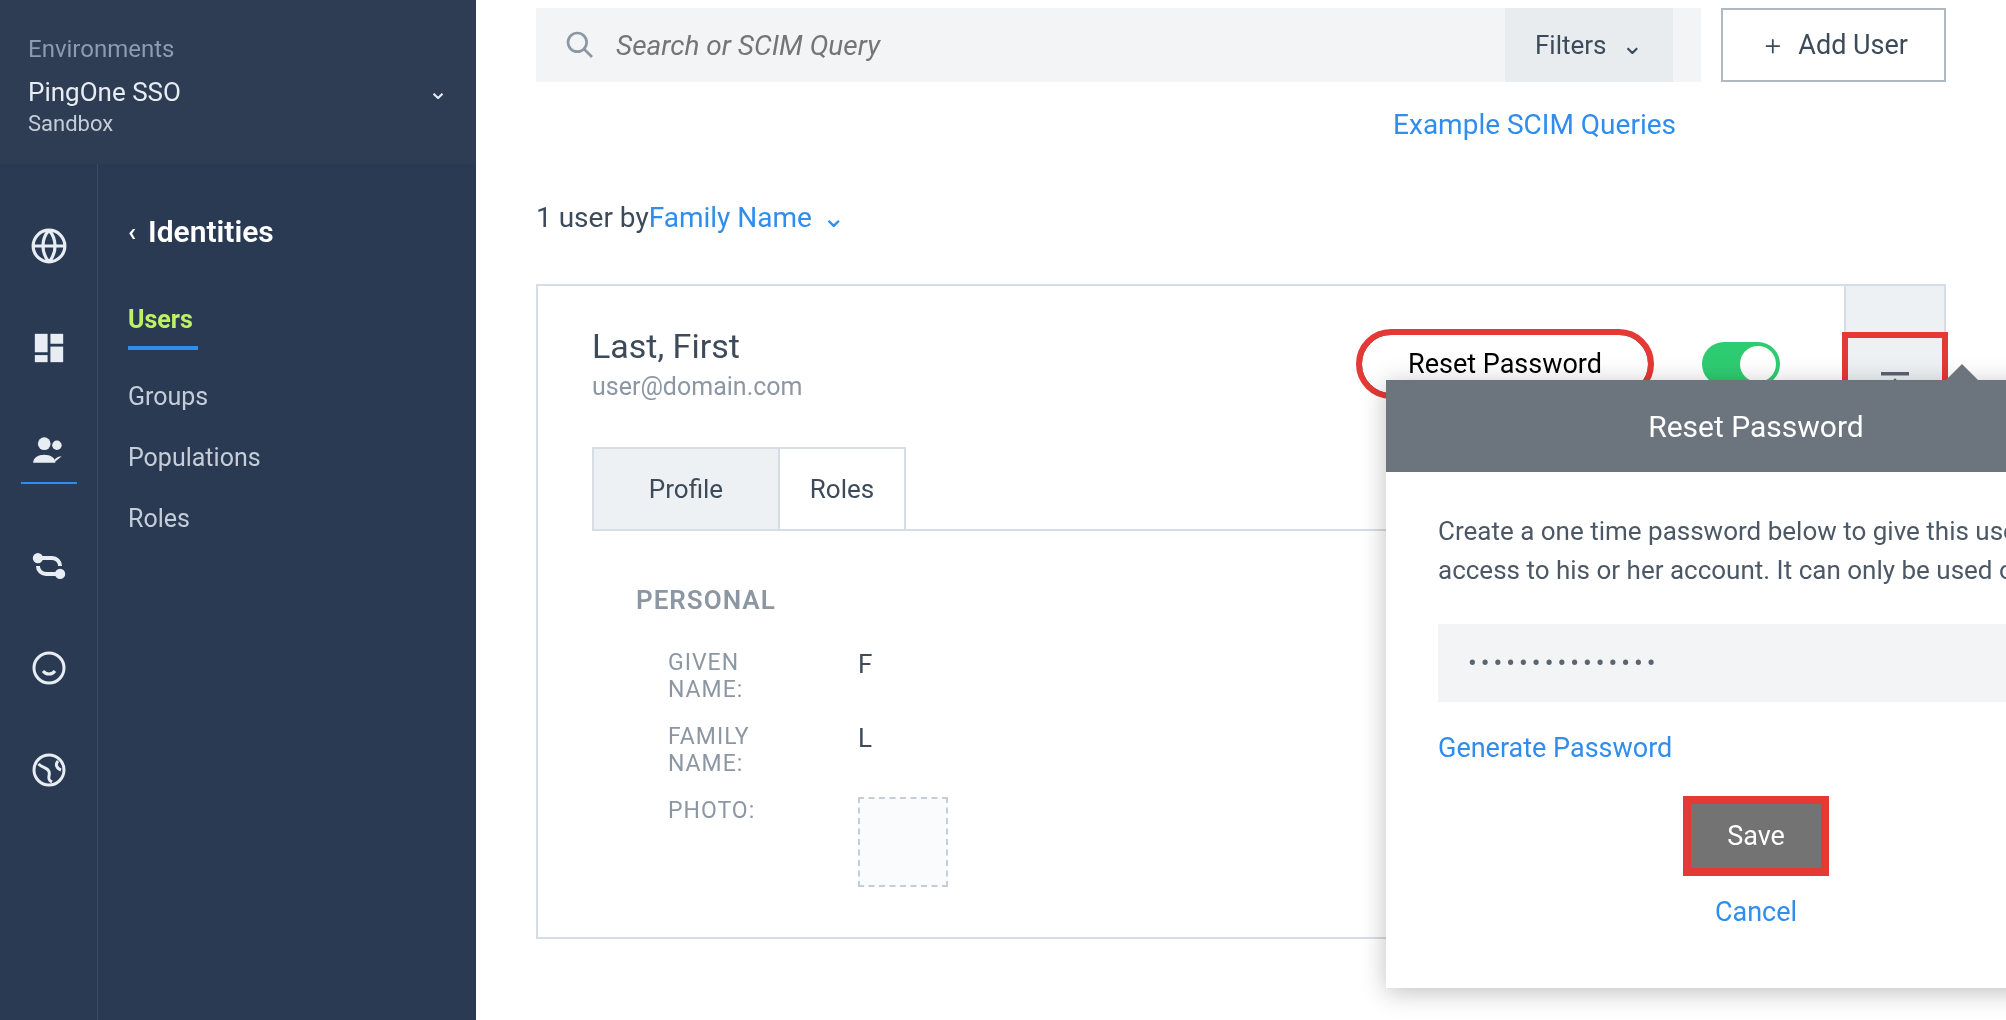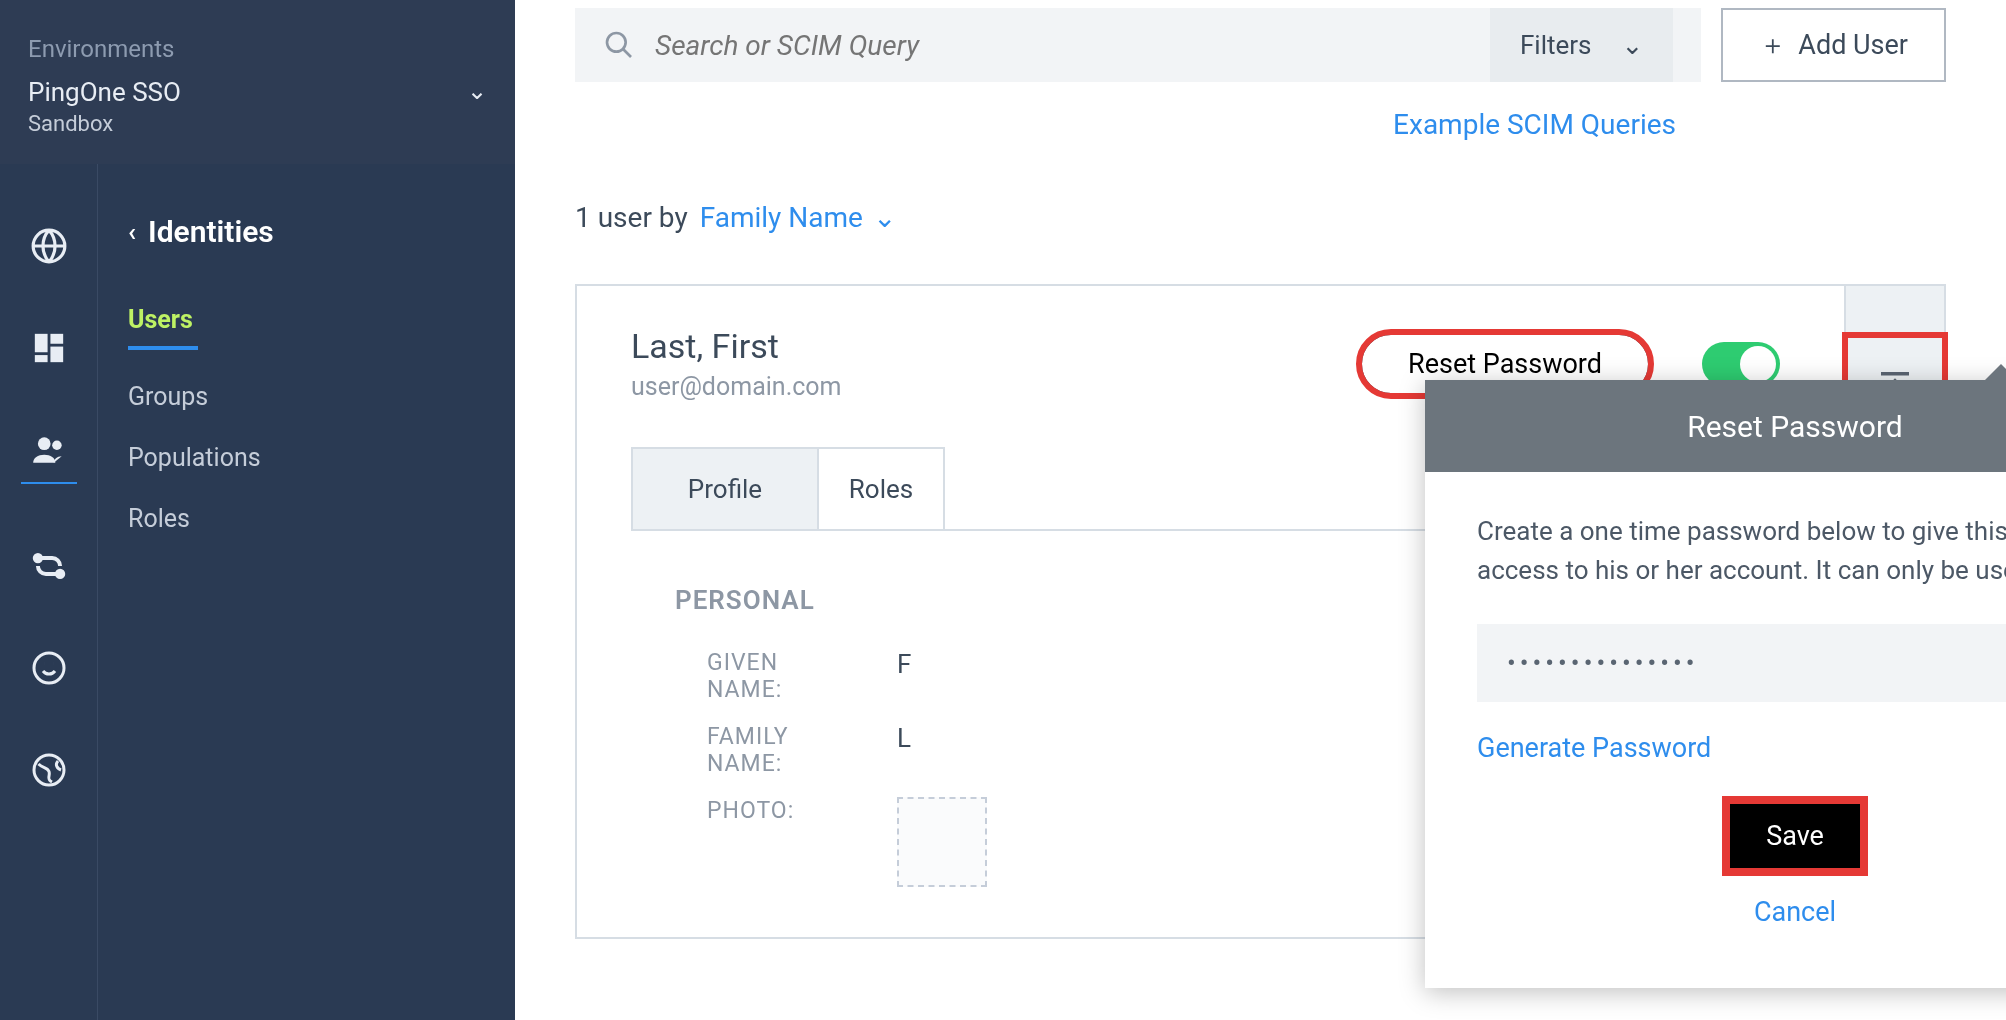--- a/index.html
+++ b/index.html
@@ -1,42 +1,42 @@
 <!DOCTYPE html>
 <html><head>
 <meta charset="utf-8">
 <style>
 *{box-sizing:border-box;margin:0;padding:0;font-family:-apple-system,BlinkMacSystemFont,"Segoe UI",Roboto,sans-serif}
 body{background:#fff;color:#3c4a5a;width:2006px;height:1020px;overflow:hidden;position:relative}
 .app{display:flex;height:100%}
-.sidebar{width:515px;background:#2e3c54;color:#fff;display:flex;flex-direction:column;flex-shrink:0}
+.sidebar{width:476px;background:#2e3c54;color:#fff;display:flex;flex-direction:column;flex-shrink:0}
 .env-header{padding:35px 28px 28px;background:#2e3c54}
 .env-label{color:#8d9bb0;font-size:24px;margin-bottom:14px}
 .env-row{display:flex;justify-content:space-between;align-items:flex-start}
 .env-name{font-size:26px;color:#e8edf4}
 .env-sub{font-size:22px;color:#c5cdd9;margin-top:4px}
 .chevron{color:#e8edf4;font-size:24px}
 .sidebar-body{display:flex;flex:1;background:#2a3a53}
 .iconrail{width:98px;display:flex;flex-direction:column;align-items:center;gap:62px;padding-top:62px;border-right:1px solid #3a4a64}
 .iconrail .icon{width:40px;height:40px;display:flex;align-items:center;justify-content:center;color:#e8edf4}
 .iconrail .active-underline{width:56px;height:2px;background:#2e8ded;margin-top:-50px}
 .submenu{flex:1;padding:50px 30px}
 .submenu-title{font-size:30px;font-weight:600;margin-bottom:40px;display:flex;align-items:center;gap:12px}
 .back-caret{font-size:26px}
 .submenu-item{font-size:25px;padding:16px 0;color:#c5cdd9;cursor:pointer}
 .submenu-item.active{color:#bef264;font-weight:700}
 .submenu-item.active::after{content:"";display:block;width:70px;height:4px;background:#2e8ded;margin-top:12px}
 .main{flex:1;padding:0 60px;position:relative;background:#fff}
 .topbar{display:flex;align-items:center;gap:20px;padding-top:0;height:90px}
 .searchwrap{flex:1;background:#f2f4f6;height:74px;display:flex;align-items:center;padding:0 28px;gap:20px}
 .searchwrap input{flex:1;border:none;background:transparent;font-size:28px;font-style:italic;color:#8d97a4;outline:none}
-.filters-btn{background:#e8ecef;height:74px;padding:0 30px;display:flex;align-items:center;gap:30px;font-size:26px;color:#3c4a5a;cursor:pointer}
+.filters-btn{background:#e8ecef;height:74px;padding:0 30px;display:flex;align-items:center;gap:15px;font-size:26px;color:#3c4a5a;cursor:pointer}
 .adduser-btn{border:2px solid #b0b8c2;background:#fff;height:74px;padding:0 36px;display:flex;align-items:center;gap:12px;font-size:27px;color:#3c4a5a;cursor:pointer}
 .example-link{text-align:right;color:#2e8ded;font-size:28px;margin-top:18px;padding-right:270px;cursor:pointer}
-.count-row{margin-top:60px;font-size:28px;color:#3c4a5a;display:flex;align-items:center;gap:12px}
+.count-row{margin-top:60px;font-size:28px;color:#3c4a5a;display:flex;align-items:center;}
 .count-row .sort{color:#2e8ded;display:flex;align-items:center;gap:10px;cursor:pointer}
 .card{border:2px solid #d6dde4;margin-top:50px;padding:40px 54px 0;position:relative}
 .card-header{display:flex;align-items:center}
 .user-info .uname{font-size:34px;color:#3c4a5a}
 .user-info .uemail{font-size:25px;color:#8d97a4;margin-top:6px}
 .spacer{flex:1}
 .reset-btn{border:2px solid #3c4a5a;border-radius:40px;height:62px;padding:0 46px;font-size:27px;background:#fff;display:flex;align-items:center;cursor:pointer}
 .hl-red{outline:6px solid #e53935;outline-offset:-2px}
 .toggle{width:78px;height:44px;background:#2ecc71;border-radius:22px;position:relative;margin-left:52px;cursor:pointer}
 .toggle::after{content:"";position:absolute;right:4px;top:4px;width:36px;height:36px;background:#fff;border-radius:50%}
@@ -58,21 +58,21 @@
 .popover{position:absolute;top:380px;left:910px;width:740px;background:#fff;box-shadow:0 4px 24px rgba(0,0,0,.25);z-index:10}
 .popover::before{content:"";position:absolute;top:-16px;left:560px;border:16px solid transparent;border-bottom-color:#6c757d;border-top:none}
 .pop-header{height:92px;background:#6c757d;color:#fff;display:flex;align-items:center;justify-content:center;font-size:30px;position:relative}
 .pop-body{padding:40px 52px}
 .pop-desc{font-size:26px;color:#4c5866;line-height:1.5;margin-bottom:34px}
 .pw-box{height:78px;background:#f2f4f6;display:flex;align-items:center;justify-content:space-between;padding:0 30px;margin-bottom:30px}
 .pw-dots{font-size:26px;letter-spacing:4px;color:#5a6572}
 .eye-icon{color:#2e8ded}
 .genlink{color:#2e8ded;font-size:27px;cursor:pointer}
 .pop-actions{display:flex;flex-direction:column;align-items:center;gap:28px;margin-top:40px;padding-bottom:20px}
-.save-btn{width:130px;height:64px;background:#000000;color:#fff;font-size:27px;border:none;cursor:pointer}
+.save-btn{width:130px;height:64px;background:#737373;color:#fff;font-size:27px;border:none;cursor:pointer}
 .save-hl{outline:8px solid #e53935}
 .cancel-link{color:#2e8ded;font-size:27px;cursor:pointer}
 .partial-email{position:absolute;right:140px;top:337px;color:#2e8ded;font-size:26px}
 .dashed-box{position:absolute;right:140px;top:466px;width:100px;height:220px;border:2px dashed #c5cdd9}
 svg{display:block}
 </style>
 </head>
 <body>
 
 <div class="app">

